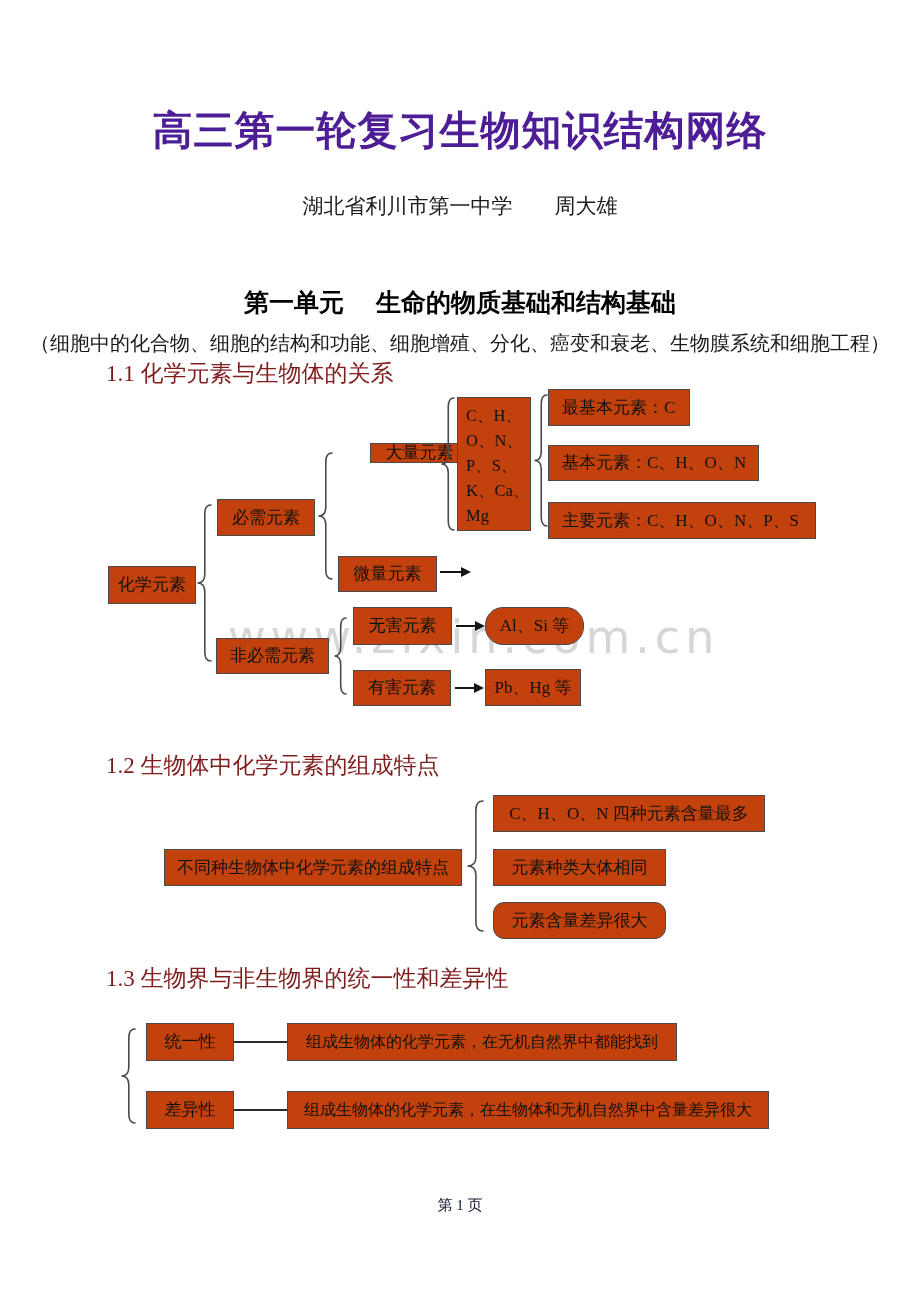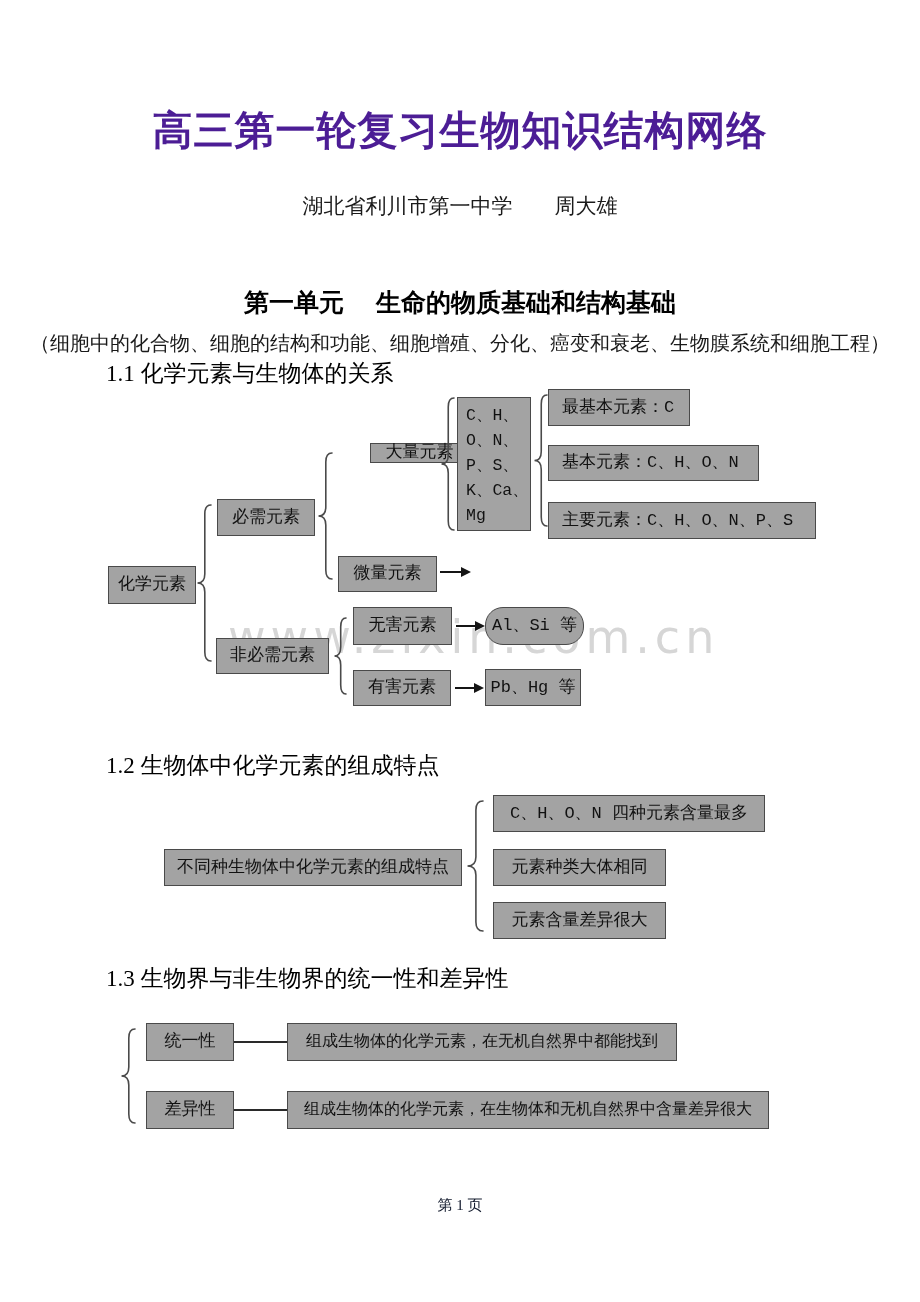--- a/index.html
+++ b/index.html
@@ -27,28 +27,28 @@
     position:absolute; left:0; top:286px; width:920px;
     text-align:center;
     font-family:"Liberation Sans","DejaVu Sans",sans-serif;
     font-weight:bold; font-size:25px; color:#000;
   }
   .unit-note {
     position:absolute; left:0; top:330px; width:920px;
     text-align:center; font-size:20px; color:#1a1a1a;
   }
   .sec-heading {
-    position:absolute; font-size:23px; color:#000000; white-space:nowrap;
+    position:absolute; font-size:23px; color:#7f1d1d; white-space:nowrap;
   }
   .box {
     position:absolute; box-sizing:border-box;
-    border:1.5px solid #4a4a4a; background:#a3a3a3;
+    border:1.5px solid #4a4a4a; background:#c2410c;
     display:flex; align-items:center; justify-content:center;
     font-size:17px; color:#111; text-align:center;
-    line-height:1.25; white-space:nowrap;font-family:Liberation Mono, monospace;
+    line-height:1.25; white-space:nowrap;
   }
   .box.left { justify-content:flex-start; text-align:left; padding-left:13px; }
   .box.pre {
     white-space:pre-line; justify-content:flex-start; text-align:left;
     align-items:flex-start; padding:5px 0 0 8px; line-height:25px; font-size:16.5px;
   }
   .brace { position:absolute; }
   .brace svg { display:block; }
   .arrow { position:absolute; height:2px; background:#151515; }
   .arrow::after {
@@ -140,21 +140,21 @@
   <div class="sec-heading" style="left:106px; top:750px;">1.2 生物体中化学元素的组成特点</div>
 
   <div class="box" style="left:164px; top:849px; width:298px; height:37px;">不同种生物体中化学元素的组成特点</div>
   <div class="brace" style="left:466px; top:800px; width:18px; height:132px;">
       <svg width="18" height="132" viewBox="0 0 18 132">
         <path d="M 17 1 Q 9.9 1 9.9 10 L 9.9 57 Q 9.9 66 1.5 66 Q 9.9 66 9.9 75 L 9.9 122 Q 9.9 131 17 131" fill="none" stroke="#4a4a4a" stroke-width="1.6" stroke-linecap="round"></path>
       </svg>
     </div>
   <div class="box" style="left:493px; top:795px; width:272px; height:37px;">C、H、O、N 四种元素含量最多</div>
   <div class="box" style="left:493px; top:849px; width:173px; height:37px;">元素种类大体相同</div>
-  <div class="box" style="left:493px; top:902px; width:173px; height:37px;">元素含量差异很大</div>
+  <div class="box" style="left:493px; top:902px; width:173px; height:37px;border-radius:11px;">元素含量差异很大</div>
 
   <div class="sec-heading" style="left:106px; top:963px;">1.3 生物界与非生物界的统一性和差异性</div>
 
   <div class="brace" style="left:120px; top:1028px; width:16px; height:96px;">
       <svg width="16" height="96" viewBox="0 0 16 96">
         <path d="M 15 1 Q 8.8 1 8.8 10 L 8.8 39 Q 8.8 48 1.5 48 Q 8.8 48 8.8 57 L 8.8 86 Q 8.8 95 15 95" fill="none" stroke="#4a4a4a" stroke-width="1.6" stroke-linecap="round"></path>
       </svg>
     </div>
   <div class="box" style="left:146px; top:1023px; width:88px; height:38px;">统一性</div>
   <div class="hline" style="left:234px; top:1041px; width:53px;"></div>

